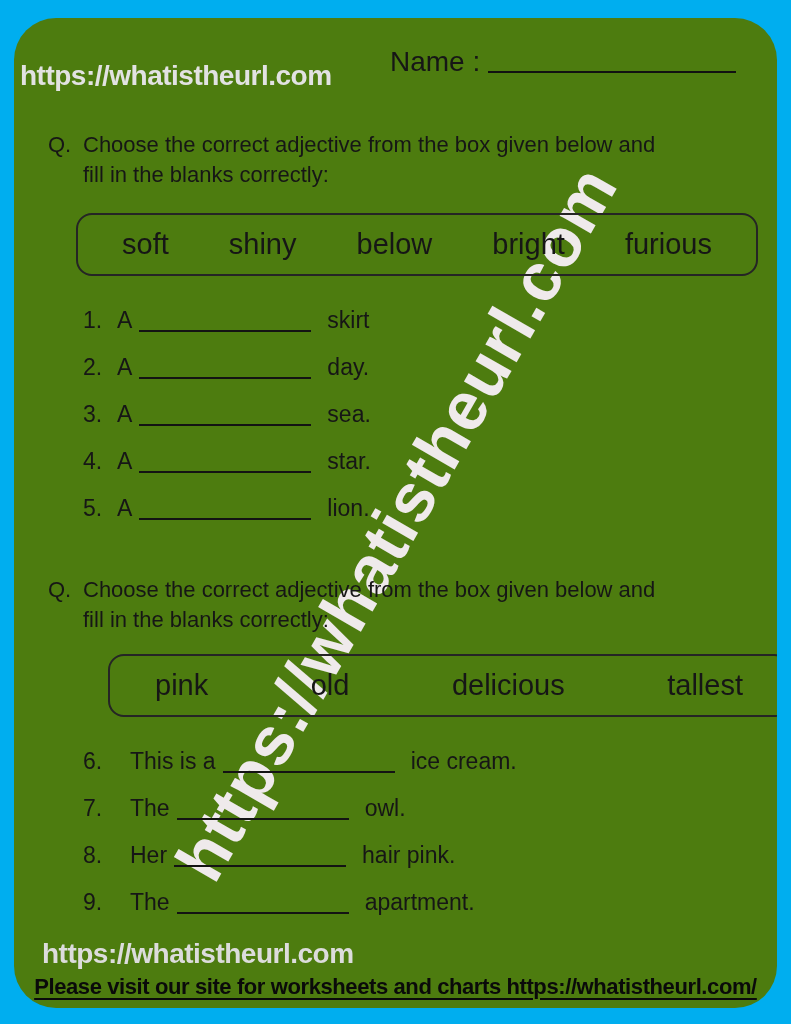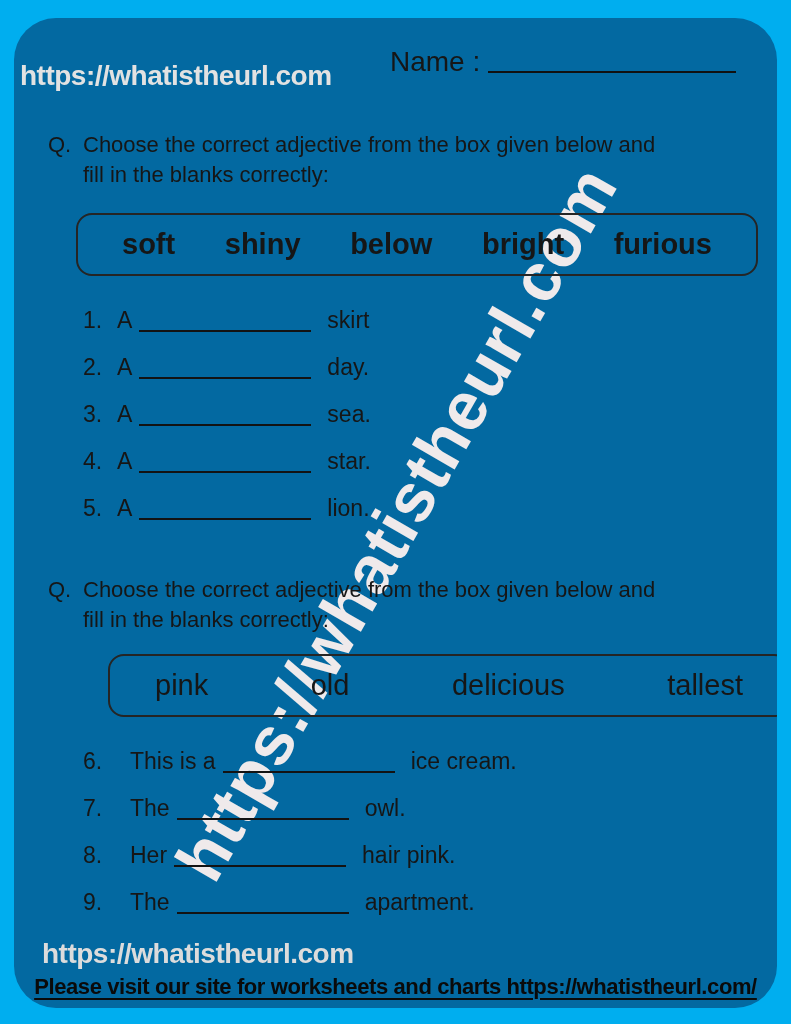--- a/index.html
+++ b/index.html
@@ -4,21 +4,21 @@
 <style>
   html,body{margin:0;padding:0;}
   body{
     width:791px;height:1024px;position:relative;overflow:hidden;
     background:#00AEEF;
     font-family:"Liberation Sans", sans-serif;
     color:#161616;
   }
   .paper{
     position:absolute;left:14px;top:18px;right:14px;bottom:16px;
-    background:#0369a1;border-radius:42px;overflow:hidden;
+    background:#4d7c0f;border-radius:42px;overflow:hidden;
   }
   
   .wm{position:absolute;font-weight:bold;color:#e2e2e2;letter-spacing:-0.5px;white-space:nowrap;}
   .wm-top{left:6px;top:42px;font-size:28px;}
   .wm-bottom{left:28px;top:920px;font-size:28px;color:#dcdcdc;}
   .wm-diag{
     position:absolute;left:50%;top:505px;
     transform:translate(-50%,-50%) rotate(-60deg);
     font-size:68px;font-weight:bold;color:#efeaeb;white-space:nowrap;letter-spacing:1px;
   }
@@ -32,21 +32,21 @@
   .q2{top:557px;}
   .q-prefix{width:35px;flex:0 0 35px;}
   .q-lines span{display:block;}
   
   .word-box{
     position:absolute;left:62px;width:682px;height:63px;
     border:2px solid #252525;border-radius:16px;box-sizing:border-box;
     display:flex;align-items:center;justify-content:space-between;
     font-size:29px;
   }
-  .box1{top:195px;padding:16px 44px;font-weight:bold;}
+  .box1{top:195px;padding:16px 44px;}
   .box2{top:636px;padding:0 45px;margin-left:32px;}
   
   .list{position:absolute;left:69px;}
   .list1{top:289px;}
   .list2{top:730px;}
   .row{display:flex;align-items:baseline;height:47px;font-size:23px;}
   .num{flex:0 0 34px;}
   .list2 .num{flex:0 0 47px;}
   .lead{margin-right:7px;}
   .blank{display:inline-block;width:172px;border-bottom:2.5px solid #131313;position:relative;top:4px;}

